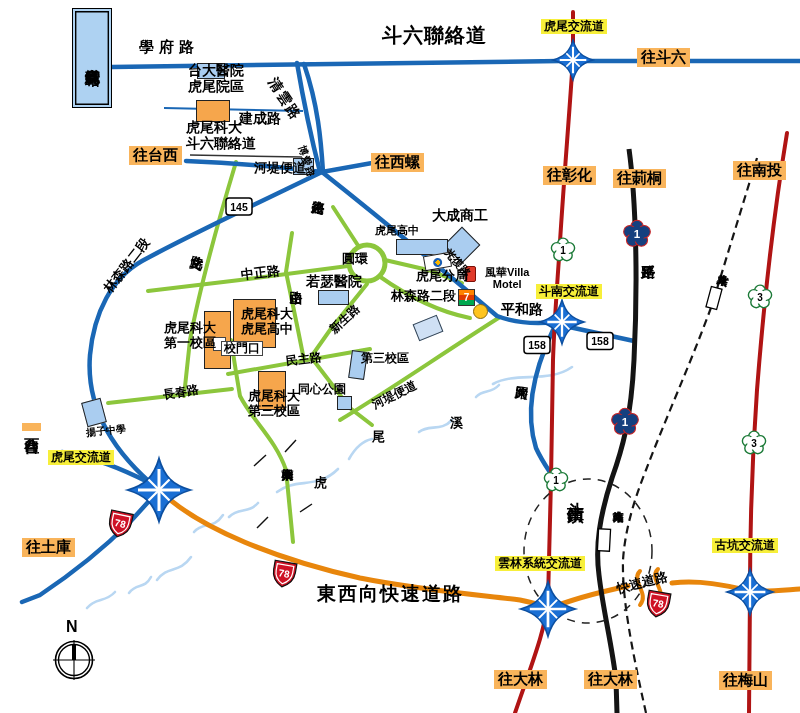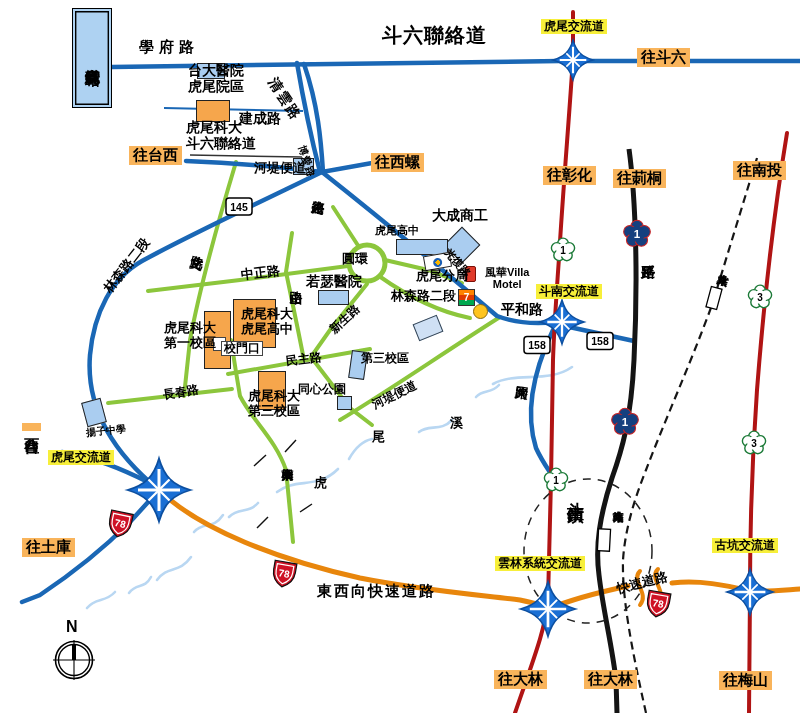--- a/index.html
+++ b/index.html
@@ -332,21 +332,21 @@
 <div class="l v" style="left:721px;top:266px;font-size:11px;transform:rotate(17deg)">斗六火車站</div>
 
 <div class="l dir" style="left:543px;top:166px">往彰化</div>
 <div class="l dir" style="left:613px;top:169px">往莿桐</div>
 <div class="l dir" style="left:733px;top:161px">往南投</div>
 
 <div class="l v" style="left:566px;top:488px;font-size:17px;letter-spacing:3px">斗南鎮</div>
 <div class="l v" style="left:612px;top:502px;font-size:11px">斗南火車站</div>
 <div class="l ic" style="left:495px;top:556px">雲林系統交流道</div>
 <div class="l" style="left:617px;top:582px;font-size:13px;transform:rotate(-14deg);transform-origin:0 50%">快速道路</div>
-<div class="l" style="left:317px;top:583px;font-size:15px;letter-spacing:2px">東西向快速道路</div>
+<div class="l" style="left:317px;top:583px;font-size:19px;letter-spacing:2px">東西向快速道路</div>
 <div class="l ic" style="left:712px;top:538px">古坑交流道</div>
 <div class="l dir" style="left:719px;top:671px">往梅山</div>
 <div class="l dir" style="left:494px;top:670px">往大林</div>
 <div class="l dir" style="left:584px;top:670px">往大林</div>
 
 <div class="l dir v" style="left:22px;top:423px;padding:4px 1px">往台西</div>
 <div class="l ic" style="left:48px;top:450px">虎尾交流道</div>
 <div class="l dir" style="left:22px;top:538px">往土庫</div>
 <div class="l" style="left:86px;top:425px;font-size:10px;transform:rotate(-6deg)">揚子中學</div>
 <div class="l v" style="left:280px;top:458px;font-size:12px">興南大橋</div>

